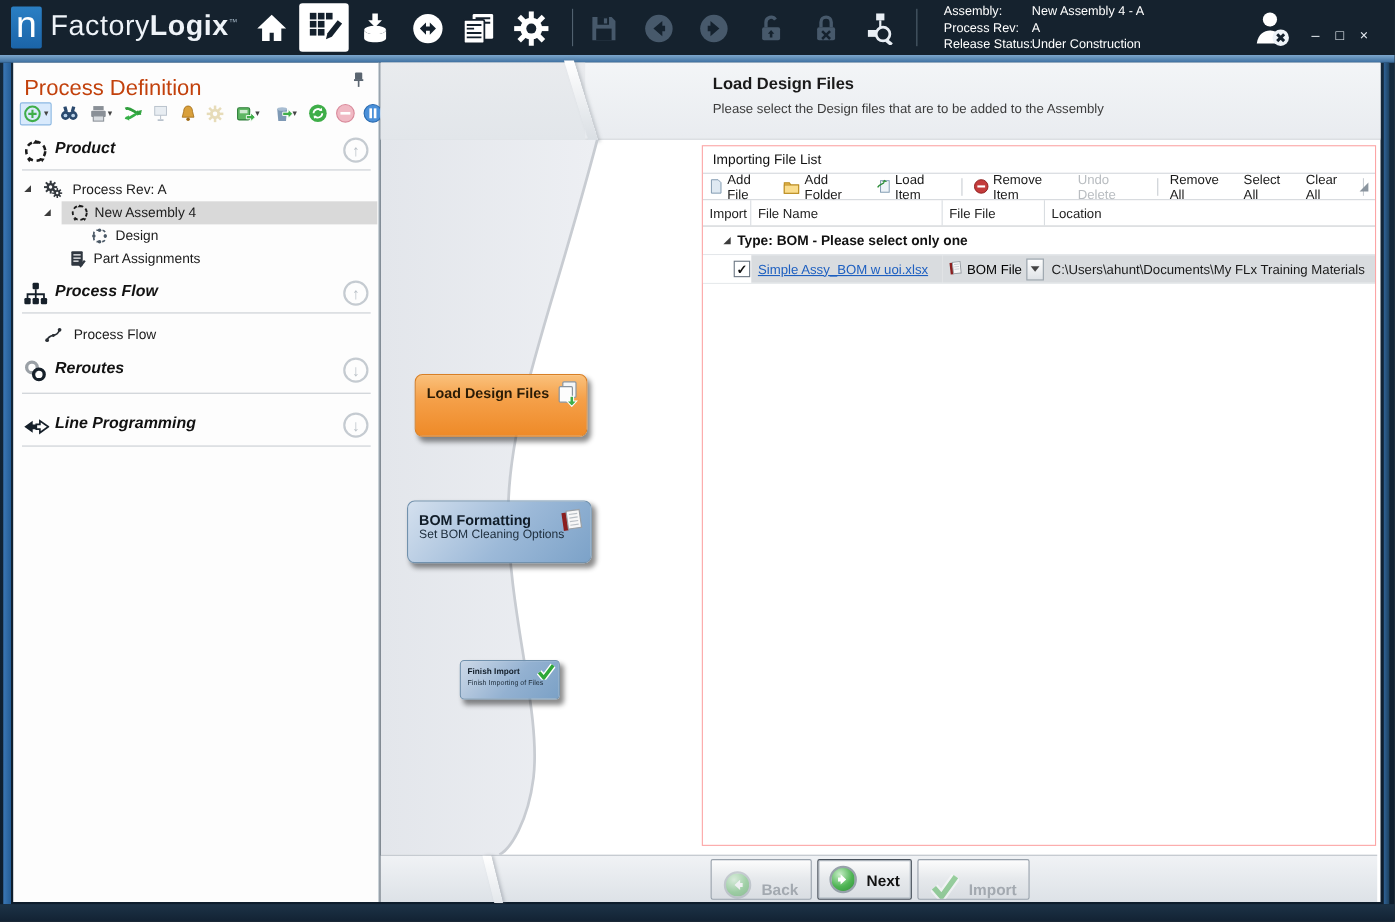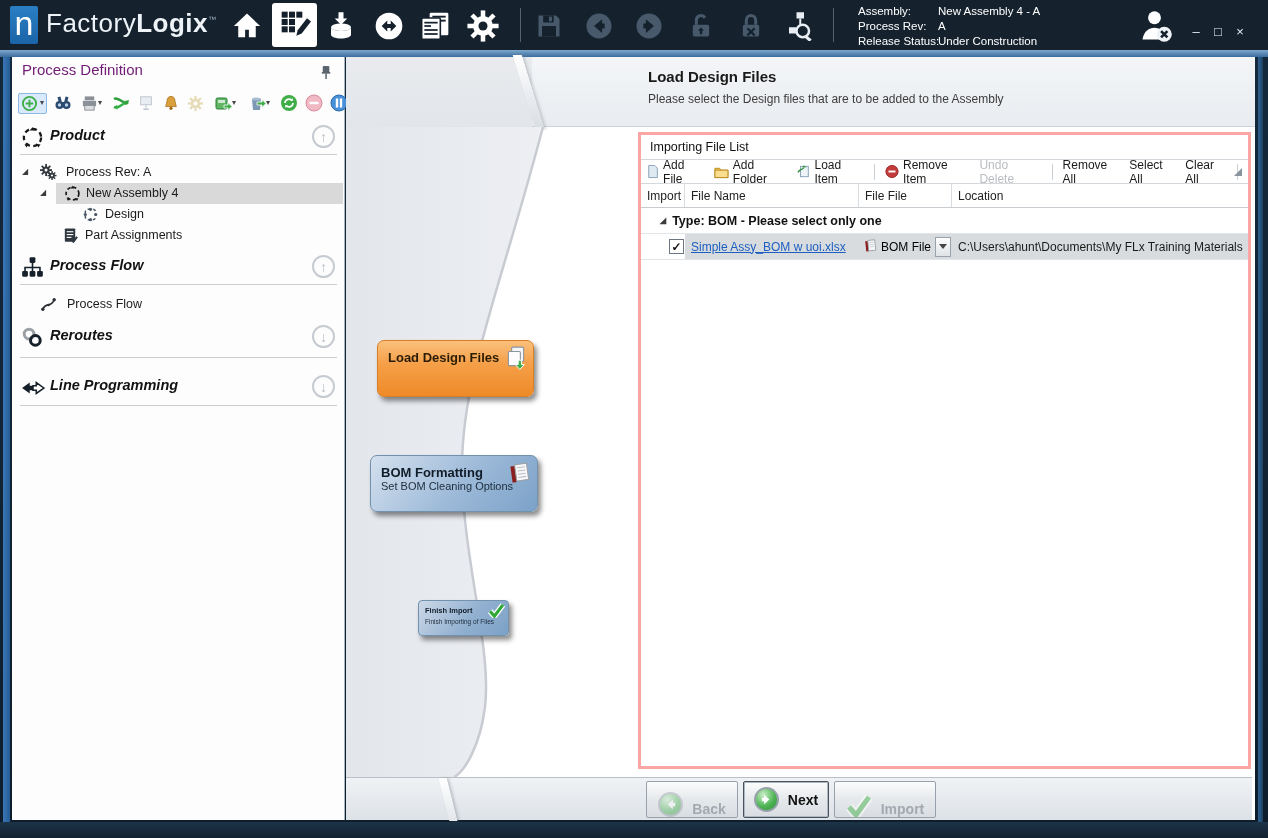--- a/index.html
+++ b/index.html
@@ -22,21 +22,21 @@
   .info .lbl { font-weight:400; }
   .winctl { top:24px; color:#e7edf3; font-size:13px; width:20px; text-align:center; cursor:default; }
 
   
   .hstrip { left:0; top:50px; width:1268px; height:7px; background:linear-gradient(#7ea8cd,#3a6d9e); }
   .edgeL  { left:3px; top:57px; width:7px; height:765px; background:linear-gradient(90deg,#3b77b5,#245d96); }
   .edgeR  { left:1258px; top:57px; width:5px; height:765px; background:linear-gradient(90deg,#2f6296,#1d415f); }
 
   
   .sidebar { left:12px; top:57px; width:333px; height:763px; background:#fdfdfd; border-right:1px solid #a9b6c0; }
-  .sb-title { left:10px; top:4px; font-size:15px; color:#701a75; }
+  .sb-title { left:10px; top:12px; font-size:20px; color:#c2410c; }
   .sb-toolbar { left:6px; top:33px; height:26px; display:flex; align-items:center; gap:6px; }
   .sb-ico { width:19px; height:19px; display:flex; align-items:center; justify-content:center; }
   .sb-add { display:flex; align-items:center; background:#d9eafc; border:1px solid #8cb8e2; border-radius:2px; padding:1px 2px; gap:2px; }
   .caret { font-size:8px; color:#444; line-height:8px; }
   .section { left:0; width:333px; height:28px;font-style:italic; }
   .section .s-ico { position:absolute; left:9px; top:3px; }
   .section .s-lbl { position:absolute; left:38px; top:4px; font-weight:700; font-size:14.5px; color:#121212; }
   .circbtn { position:absolute; right:10px; top:2px; width:23px; height:23px; border:2px solid #c5cbd1; border-radius:50%;
              color:#b9c0c7; font-size:14px; font-weight:700; text-align:center; line-height:20px; }
   .sb-hr { left:8px; width:317px; height:1px; background:#c9ced3; }
@@ -75,21 +75,21 @@
   .step-fin { left:72px; top:543px; width:91px; height:36px; border-radius:4px;
       background:linear-gradient(130deg,#cdd9e8,#93b1d1 55%,#7ba1c6); border:1px solid #7191ad; }
   .step .st-title { position:absolute; left:10px; top:9px; font-weight:700; font-size:13px; color:#2b1c06; }
   .step .st-sub { position:absolute; left:10px; top:24px; font-size:11px; color:#20303f; }
   .step-bom .st-title, .step-fin .st-title { color:#101c28; }
   .step-fin .st-title { font-size:7.5px; top:5px; left:6px; }
   .step-fin .st-sub { font-size:6.5px; top:17px; left:6px; }
   .st-ico { position:absolute; right:6px; top:5px; }
 
   
-  .flist { left:292px; top:75px; width:613px; height:637px; background:#fff; border:3px solid #fca5a5; }
+  .flist { left:292px; top:75px; width:613px; height:637px; background:#fff; border:1px solid #fca5a5; }
   .fl-title { left:0; top:0; width:100%; height:25px; border-bottom:1px solid #d4d8dc; font-size:12.5px; color:#111; padding:5px 0 0 9px; }
   .fl-toolbar { left:0; top:25px; width:100%; height:24px; border-bottom:1px solid #d4d8dc; display:flex; align-items:center; padding-left:6px; font-size:12px; color:#1a1a1a; }
   .fl-toolbar .itm { display:flex; align-items:center; gap:4px; margin-right:10px; }
   .fl-toolbar .grayed { color:#b9bdc1; }
   .vsep { width:1px; height:16px; background:#c9ced3; margin-right:10px; }
   .fl-head { left:0; top:49px; width:100%; height:24px; border-bottom:1px solid #c8ccd0; display:grid;
              grid-template-columns:44px 174px 93px 1fr; font-size:12px; color:#222; align-items:center; }
   .fl-head div { padding-left:6px; border-right:1px solid #d9dde1; height:100%; display:flex; align-items:center; }
   .fl-head div:last-child { border-right:none; }
   .fl-group { left:0; top:73px; width:100%; height:26px; border-bottom:1px solid #e2e5e8; display:flex; align-items:center; font-size:12.5px; font-weight:700; color:#111; }

